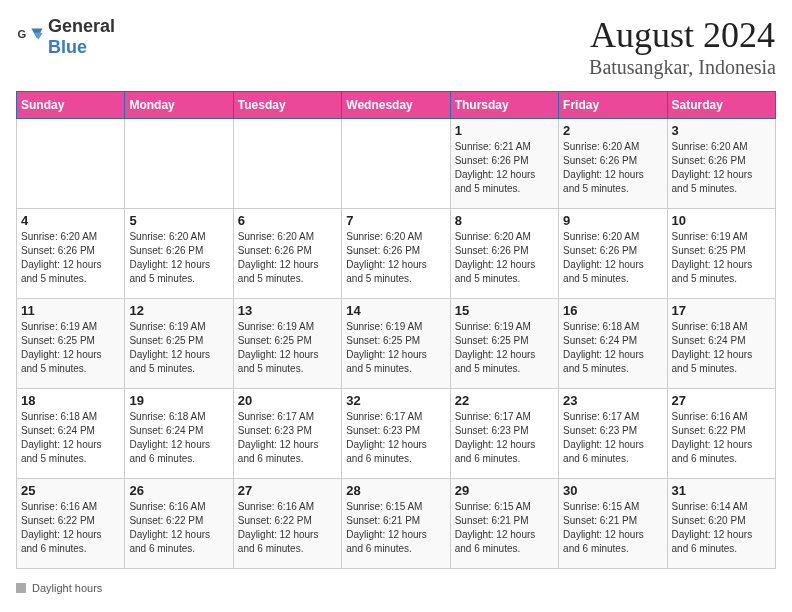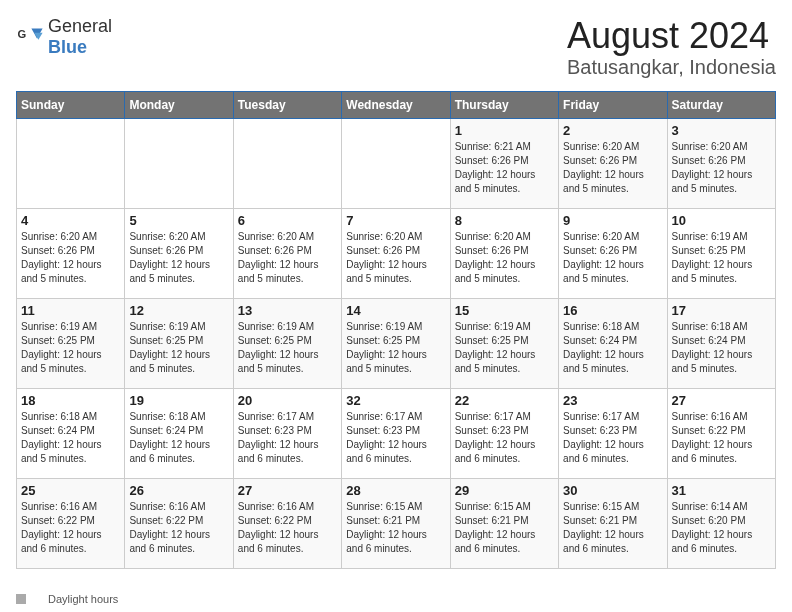--- a/index.html
+++ b/index.html
@@ -16,53 +16,54 @@
       align-items: flex-start;
       margin-bottom: 12px;
     }
     .logo {
       display: flex;
       align-items: center;
       gap: 4px;
     }
     .logo-text-general {
       font-size: 18px;
-      font-weight: normal;
+      font-weight: bold;
       color: #333;
       margin-top: 48px;
     }
     .logo-text-blue {
       font-size: 18px;
       font-weight: bold;
       color: #3a7bbf;
     }
     .logo-icon {
       width: 28px;
       height: 28px;
     }
     .title-block {
-      text-align: left;
+      text-align: center;
+      font-family: Liberation Serif, serif;
     }
     .month-year {
       font-size: 36px;
       font-weight: normal;
       color: #222;
       line-height: 1.1;
     }
     .location {
       font-size: 20px;
       color: #555;
     }
     table {
       width: 100%;
       border-collapse: collapse;
       table-layout: fixed;
     }
     thead th {
-      background-color: #737373;
+      background-color: #ec4899;
       color: #fff;
       font-size: 12px;
       font-weight: bold;
       padding: 6px 4px;
       text-align: left;
       border: 1px solid #2a6aaf;
     }
     tbody td {
       border: 1px solid #ccc;
       vertical-align: top;
@@ -84,26 +85,26 @@
     }
     .day-info {
       font-size: 10px;
       line-height: 1.4;
       color: #333;
     }
     .empty-cell {
       background: #fff !important;
     }
     .footer {
-      margin-top: 24px;
+      margin-top: 13px;
       font-size: 11px;
       color: #555;
       display: flex;
       align-items: center;
-      gap: 22px;
+      gap: 6px;
     }
     .footer-dot {
       width: 10px;
       height: 10px;
       background: #aaa;
       display: inline-block;
     }
   </style>
 </head>
 <body>

